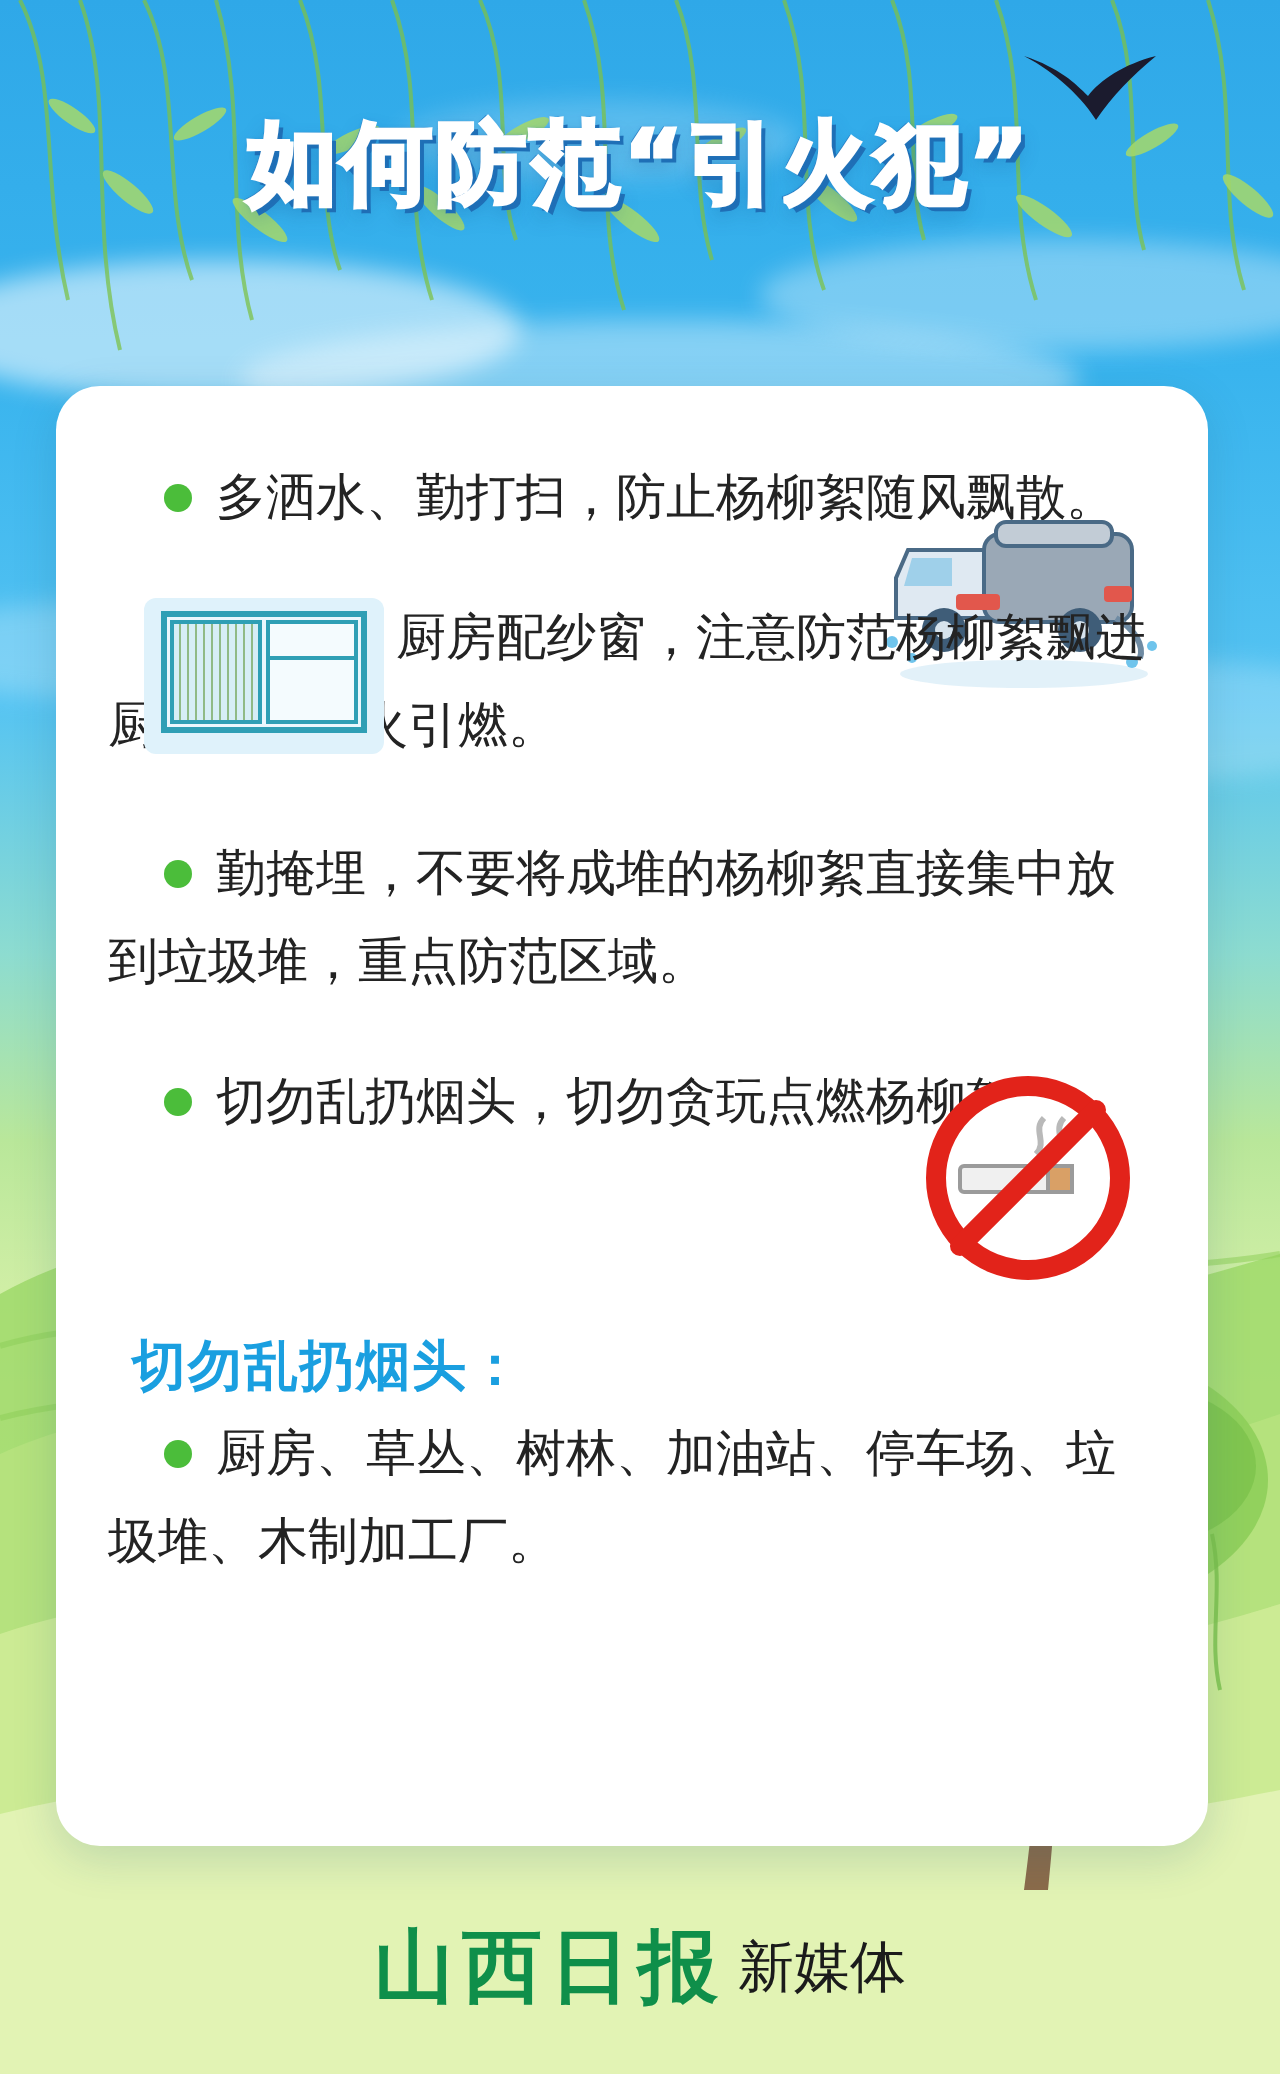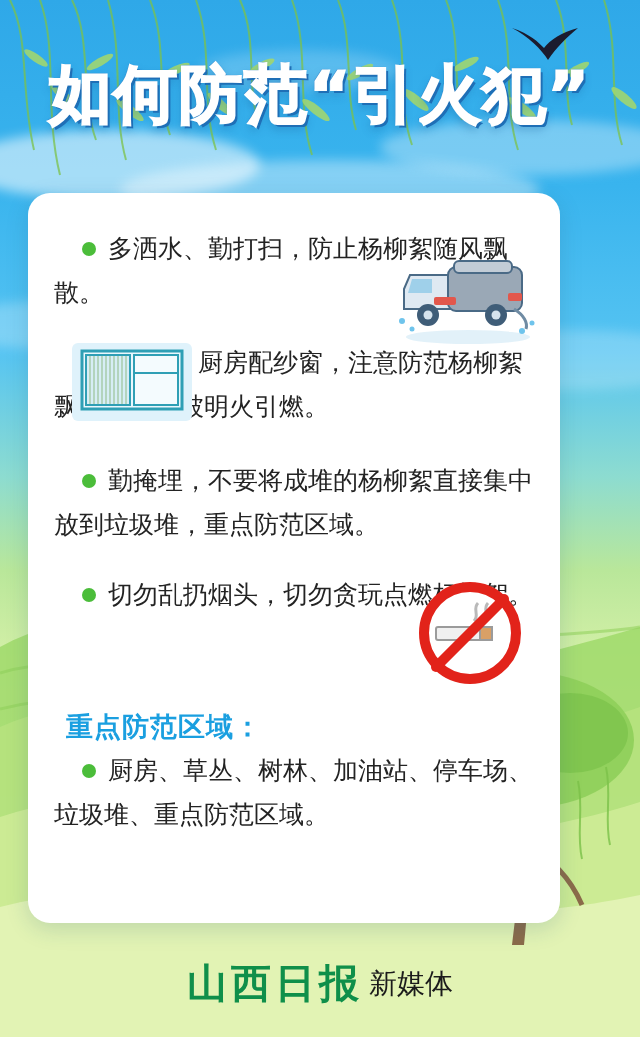--- a/index.html
+++ b/index.html
@@ -47,37 +47,37 @@
 
   
   .hills { position: absolute; bottom: 0; left: 0; width: 640px; height: 560px; }
 
   
   .title {
     position: absolute; top: 52px; left: 0; width: 640px;
     text-align: center;
     font-family: "DejaVu Sans", sans-serif;
     font-weight: bold;
-    font-size: 63px;
+    font-size: 45px;
     letter-spacing: 2px;
     color: #ffffff;
     -webkit-text-stroke: 2px #ffffff;
     text-shadow:
        0 0 2px #2a7fc4,
        3px 3px 0 #1f6fb6,
        -1px -1px 0 #2a7fc4,
        0 5px 10px rgba(20,80,140,.35);
     white-space: nowrap;
   }
 
   
   .card {
     position: absolute;
     left: 28px; top: 193px;
-    width: 532px; height: 730px;
+    width: 576px; height: 730px;
     background: #ffffff;
     border-radius: 22px;
     box-shadow: 0 6px 22px rgba(30,90,120,.18);
     padding: 34px 26px 20px 26px;
   }
 
   .item {
     position: relative;
     margin-bottom: 26px;
   }
@@ -301,24 +301,24 @@
         <rect x="66" y="50" width="12" height="13" fill="#d9a066" stroke="#9b9b9b" stroke-width="2"></rect>
         <path d="M60,44 C66,38 58,32 64,26" stroke="#b9b9b9" stroke-width="3" fill="none"></path>
         <path d="M70,44 C76,38 68,32 74,26" stroke="#b9b9b9" stroke-width="3" fill="none"></path>
         <line x1="22" y1="90" x2="90" y2="22" stroke="#e2231a" stroke-width="10" stroke-linecap="round"></line>
       </svg>
       <div class="para">
         <span class="bullet"></span><span>切勿乱扔烟头，切勿贪玩点燃杨柳絮。</span>
       </div>
     </div>
 
-    <div class="section-head">重点防范区域：</div>
+    <div class="section-head">切勿乱扔烟头：</div>
     <div class="item">
       <div class="para">
-        <span class="bullet"></span><span>厨房、草丛、树林、加油站、停车场、垃圾堆、重点防范区域。</span>
+        <span class="bullet"></span><span>厨房、草丛、树林、加油站、停车场、垃圾堆、木制加工厂。</span>
       </div>
     </div>
 
   </div>
 
   <div class="footer">
     <span class="footer-logo">山西日报</span><span class="footer-sub">新媒体</span>
   </div>
 
 </div>

